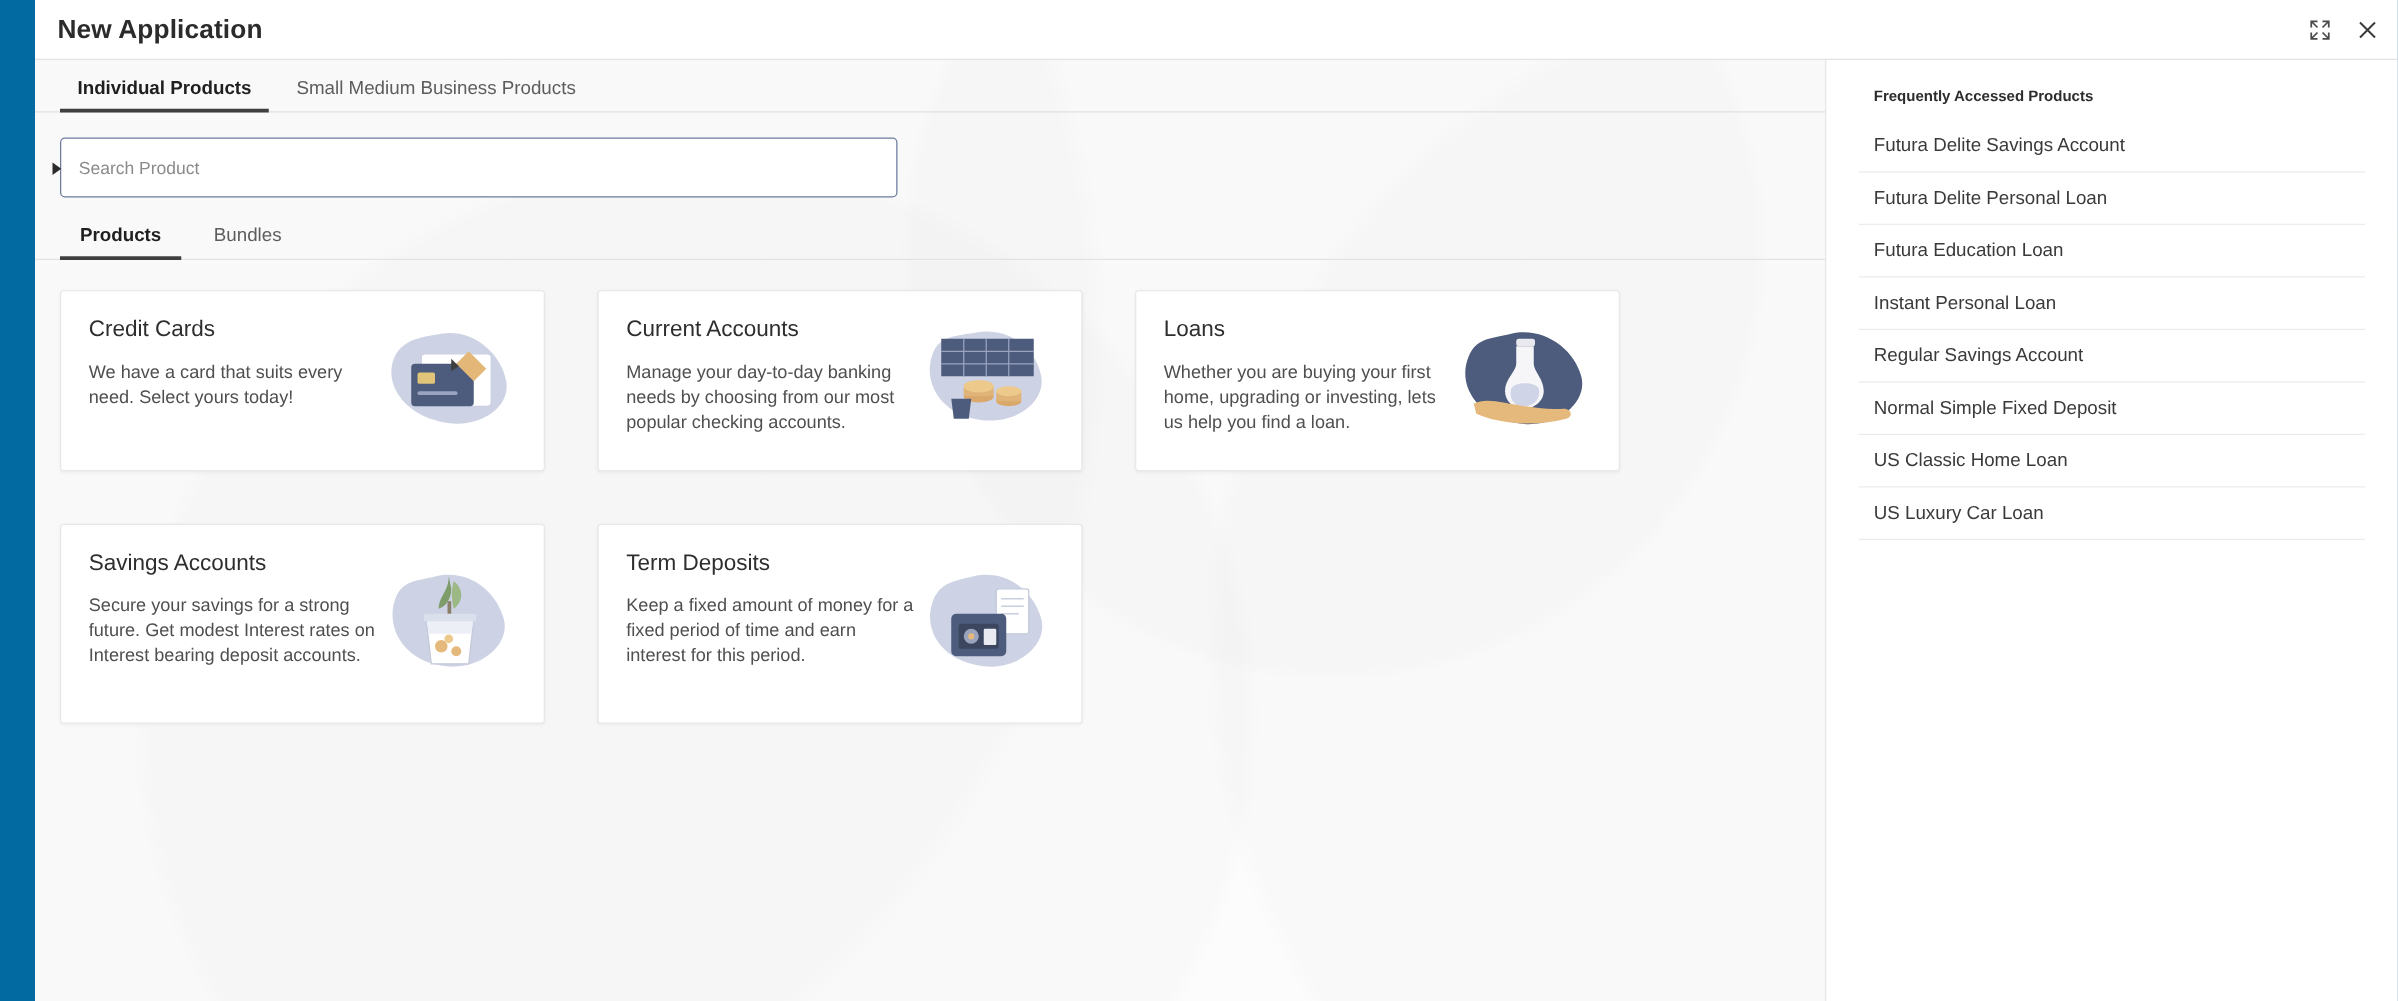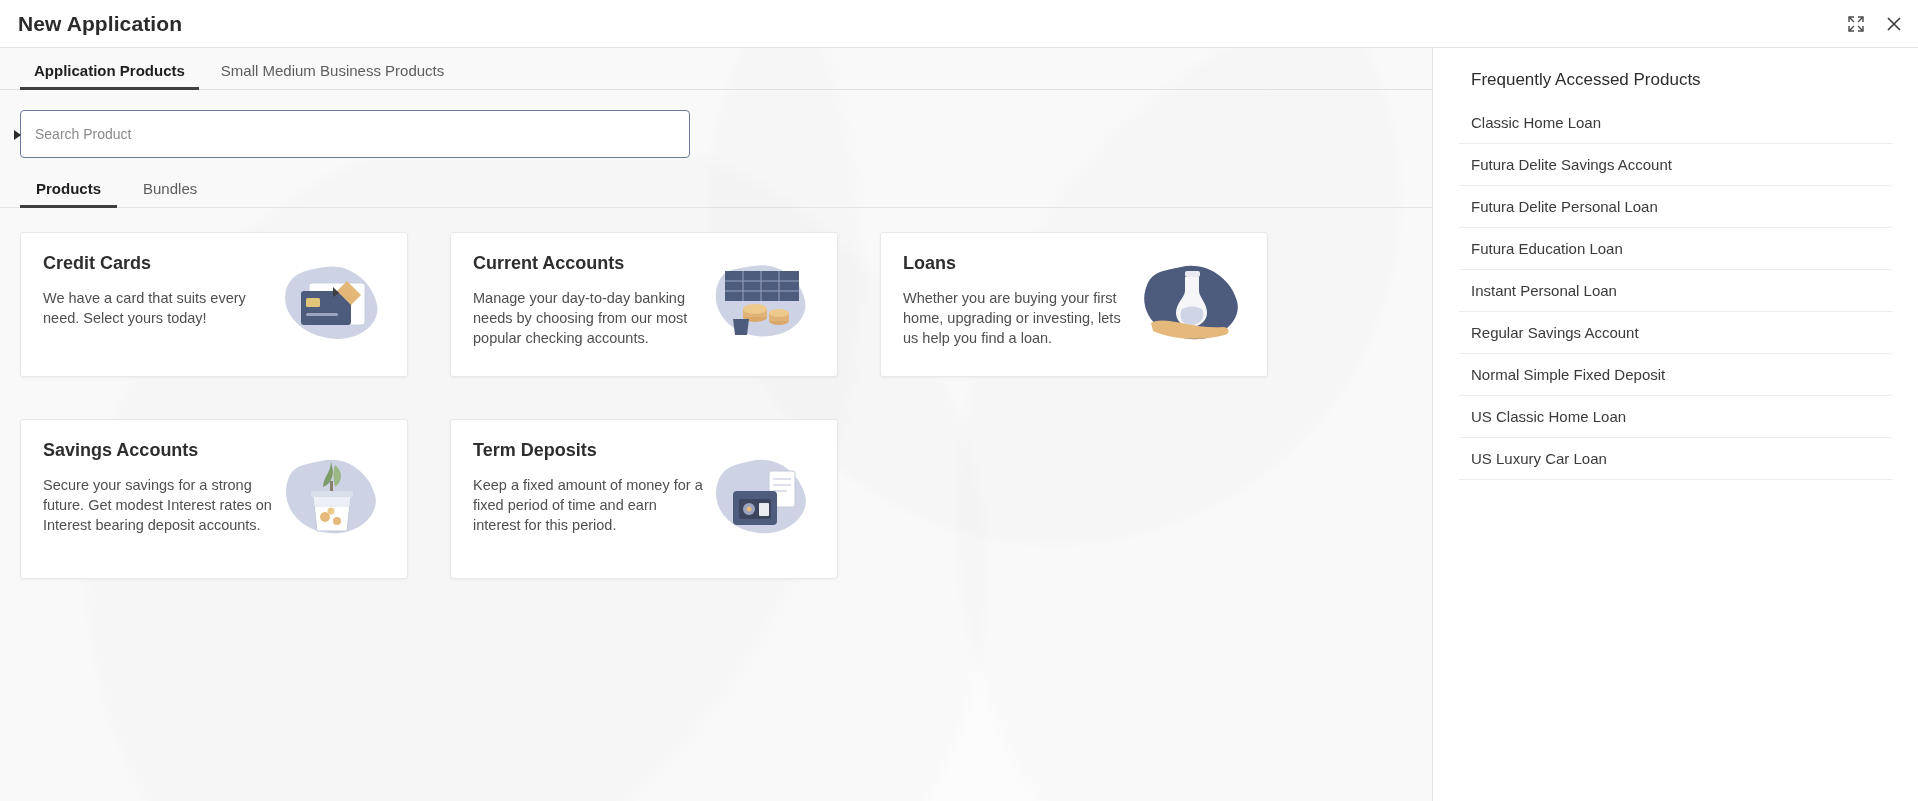--- a/index.html
+++ b/index.html
@@ -8,20 +8,21 @@
     width: 1918px; height: 801px;
     background: #ffffff;
     font-family: "Liberation Sans", sans-serif;
     color: #3c3c3c;
     overflow: hidden;
   }
   #app {
     position: relative;
     width: 1918px; height: 801px;
     background: #0369a1;
+    padding-left: 28px;
   }
 
   
   .titlebar {
     position: relative;
     height: 48px;
     background: #ffffff;
     border-bottom: 1px solid #e3e3e3;
     display: flex;
     align-items: center;
@@ -170,43 +171,43 @@
     padding: 20px 22px 18px 22px;
     position: relative;
     display: flex;
     cursor: pointer;
     min-height: 145px;
   }
   .card .card-text { width: 232px; }
   .card h3 {
     margin: 0 0 14px 0;
     font-size: 18px;
-    font-weight: bold;
+    font-weight: normal;
     color: #2e2e2e;
   }
   .card p {
     margin: 0;
     font-size: 14.5px;
     line-height: 20px;
     color: #4f4f4f;
   }
   .card .art {
     position: absolute;
     right: 14px;
     top: 50%;
     transform: translateY(-50%);
     width: 120px;
     height: 96px;
   }
   .card.tall { min-height: 160px; }
 
   
   .side-title {
-    font-size: 17px;
-    font-weight: normal;
+    font-size: 12px;
+    font-weight: bold;
     color: #2d2d2d;
     padding: 22px 0 12px 12px;
   }
   .side-item {
     font-size: 15px;
     color: #3a3a3a;
     padding: 12px 0 12px 12px;
     border-bottom: 1px solid #ececec;
     cursor: pointer;
   }
@@ -234,21 +235,21 @@
         </svg>
       </div>
     </div>
   </div>
 
   <div class="body-wrap">
 
     <div class="main-col">
 
       <div class="top-tabs">
-        <div class="top-tab active">Application Products</div>
+        <div class="top-tab active">Individual Products</div>
         <div class="top-tab">Small Medium Business Products</div>
       </div>
 
       <div class="search-row">
         <div class="caret-marker"></div>
         <input class="search-input" type="text" placeholder="Search Product" style="">
       </div>
 
       <div class="sub-tabs">
         <div class="sub-tab active">Products</div>
@@ -360,21 +361,20 @@
               <rect x="56" y="52" width="10" height="13" rx="1" fill="#e9ebf1"></rect>
             </svg>
           </div>
         </div>
 
       </div>
     </div>
 
     <div class="side-col">
       <div class="side-title">Frequently Accessed Products</div>
-      <div class="side-item">Classic Home Loan</div>
       <div class="side-item">Futura Delite Savings Account</div>
       <div class="side-item">Futura Delite Personal Loan</div>
       <div class="side-item">Futura Education Loan</div>
       <div class="side-item">Instant Personal Loan</div>
       <div class="side-item">Regular Savings Account</div>
       <div class="side-item">Normal Simple Fixed Deposit</div>
       <div class="side-item">US Classic Home Loan</div>
       <div class="side-item">US Luxury Car Loan</div>
     </div>
 

